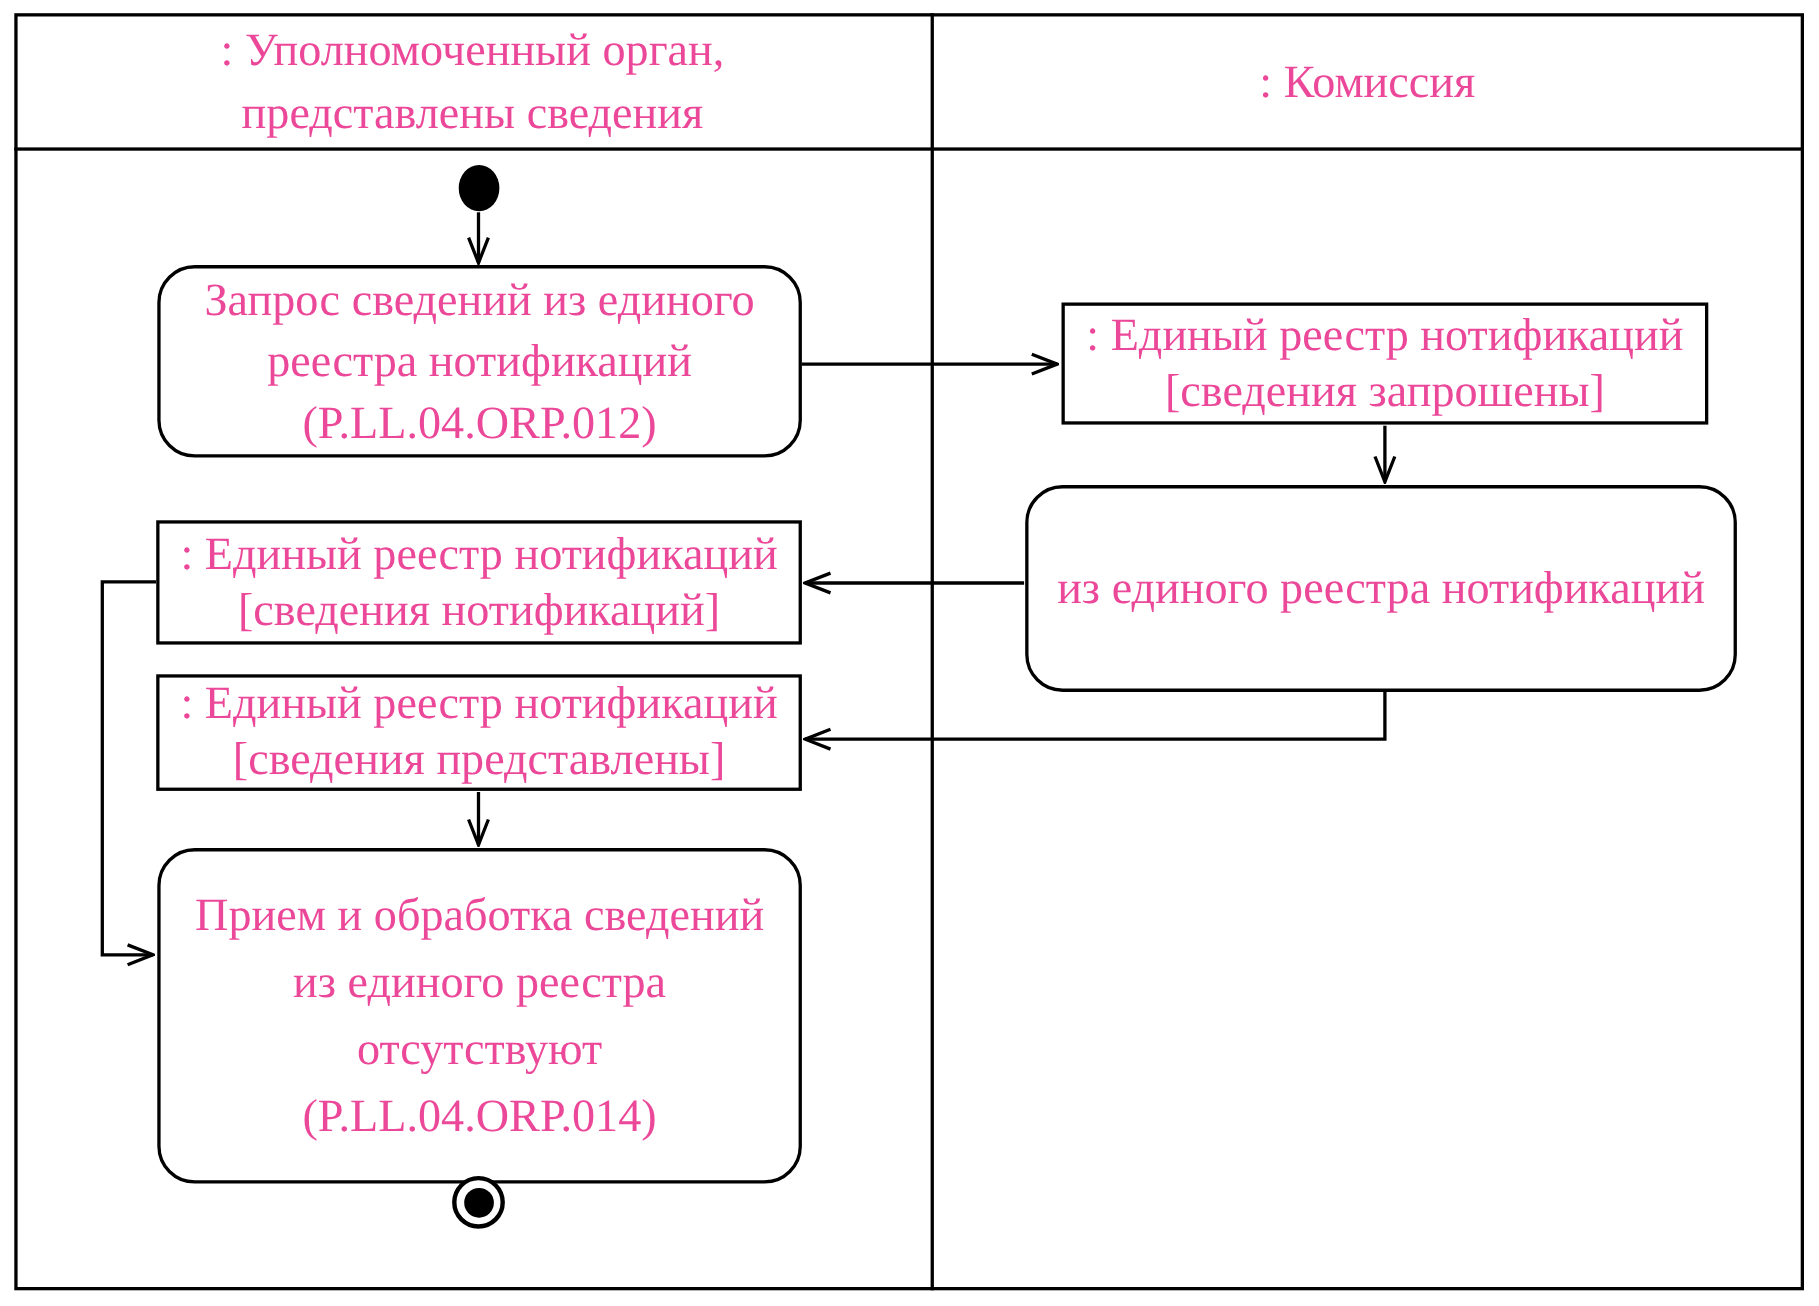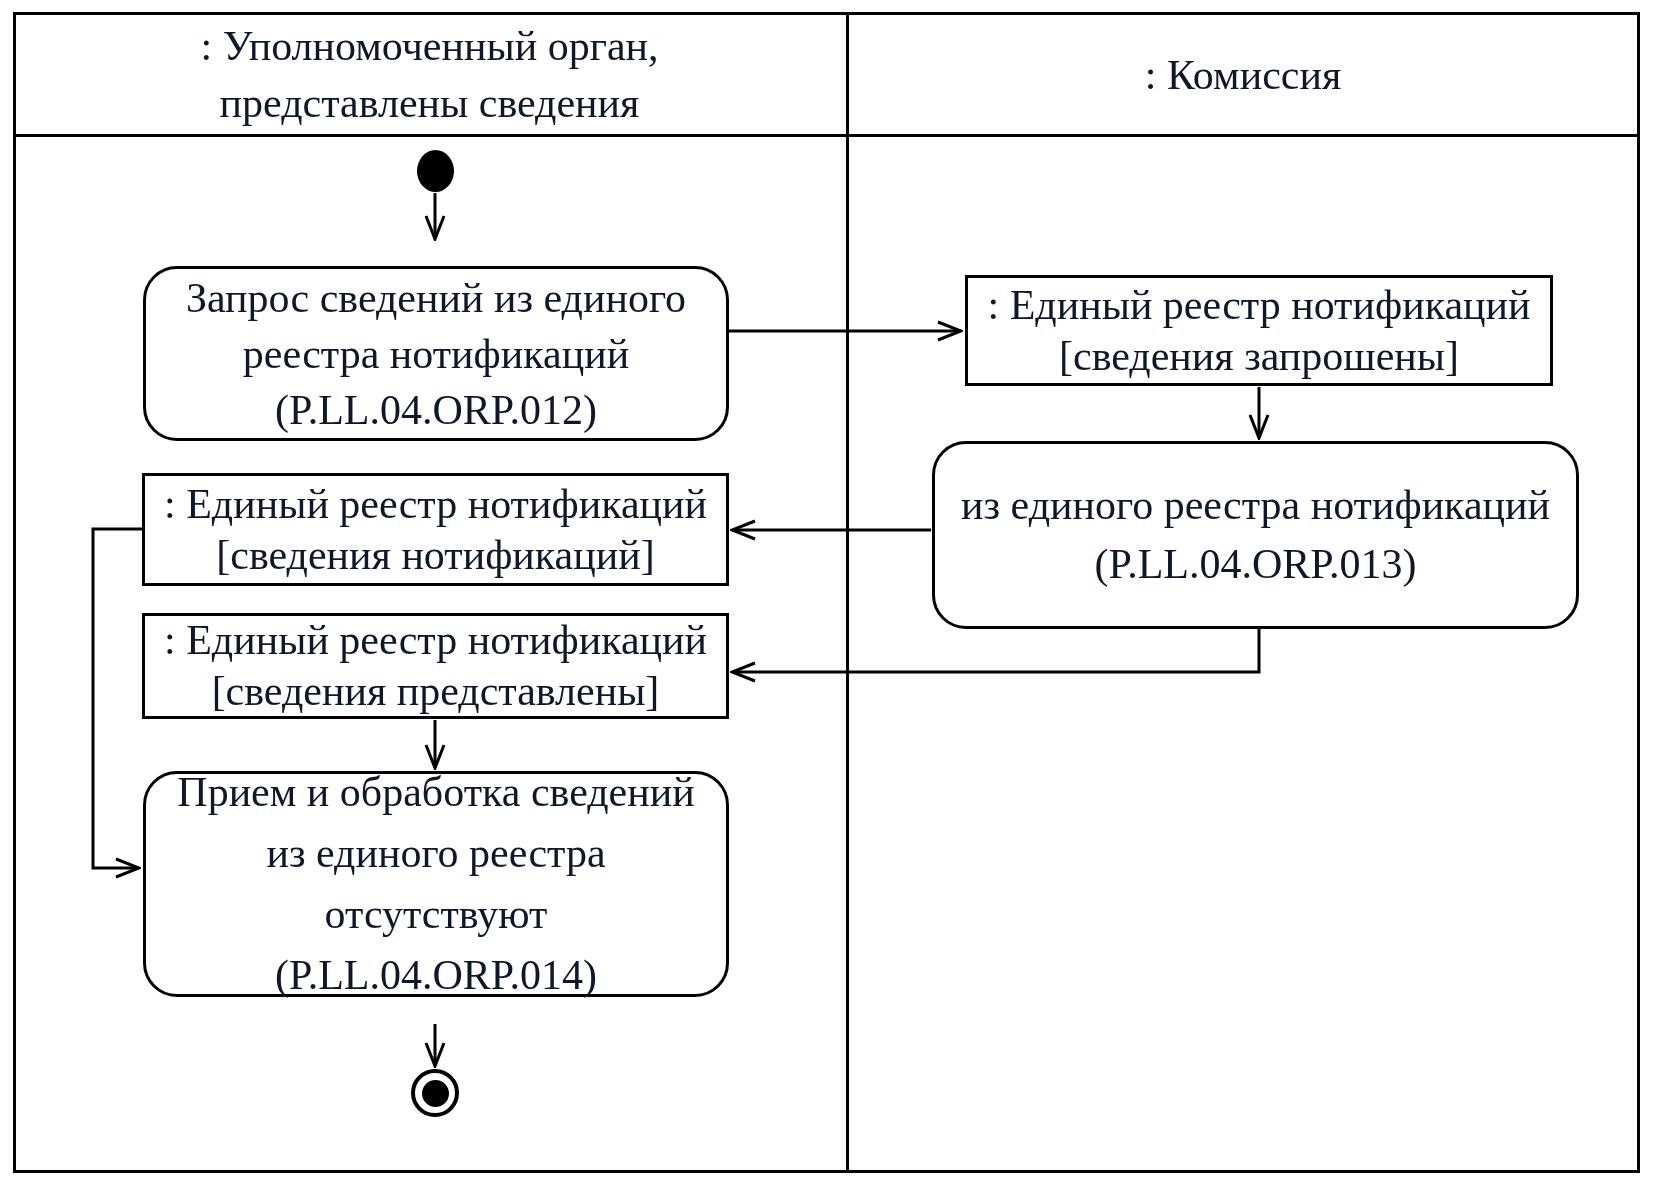--- a/index.html
+++ b/index.html
@@ -1,21 +1,21 @@
 <!DOCTYPE html>
 <html><head>
 <meta charset="utf-8">
 <style>
   html,body{margin:0;padding:0;background:#ffffff;}
   *{box-sizing:border-box;}
   #canvas{
     position:relative;
     width:1654px;height:1187px;
     background:#ffffff;
-    color:#0f172a;
+    color:#ec4899;
     font-family:"Liberation Serif","DejaVu Serif",serif;
   }
   .abs{position:absolute;}
   .frame{
     left:13px;top:12px;width:1627px;height:1161px;
     border:3px solid #000;
   }
   .lane-divider{left:846px;top:12px;width:3px;height:1161px;background:#000;}
   .header-underline{left:13px;top:134px;width:1627px;height:3px;background:#000;}
   .lane-header{
@@ -23,26 +23,26 @@
     text-align:center;font-size:42px;line-height:57px;
   }
   .lane-header.left{left:13px;top:16px;width:833px;height:118px;}
   .lane-header.right{left:846px;top:16px;width:794px;height:118px;align-items:center;}
   .node-box{
     position:absolute;border:3px solid #000;background:#fff;
     display:flex;flex-direction:column;align-items:center;justify-content:center;
     text-align:center;font-size:42px;
   }
   .rounded{border-radius:34px;}
-  #activity-request{left:143px;top:241px;width:586px;height:175px;line-height:56px;margin-top:25px;}
+  #activity-request{left:143px;top:241px;width:586px;height:175px;line-height:56px;}
   #object-requested{left:965px;top:275px;width:588px;height:111px;line-height:51px;}
   #activity-present{left:932px;top:441px;width:647px;height:188px;line-height:59px;}
   #object-absent{left:142px;top:473px;width:587px;height:113px;line-height:51px;}
   #object-presented{left:142px;top:613px;width:587px;height:106px;line-height:51px;}
-  #activity-receive{left:143px;top:771px;width:586px;height:226px;line-height:61px;}
+  #activity-receive{left:143px;top:771px;width:586px;height:305px;line-height:61px;}
   .start-node{
     left:417px;top:150px;width:37px;height:42px;
     background:#000;border-radius:50%;
   }
   .end-node{
     left:411px;top:1069px;width:48px;height:48px;
     border:4px solid #000;border-radius:50%;
     display:flex;align-items:center;justify-content:center;background:#fff;
   }
   .end-node-dot{width:27px;height:27px;background:#000;border-radius:50%;}
@@ -90,21 +90,20 @@
     <span>(P.LL.04.ORP.012)</span>
   </div>
 
   <div id="object-requested" class="node-box">
     <span>: Единый реестр нотификаций</span>
     <span>[сведения запрошены]</span>
   </div>
 
   <div id="activity-present" class="node-box rounded">
     <span>из единого реестра нотификаций</span>
-    <span>(P.LL.04.ORP.013)</span>
   </div>
 
   <div id="object-absent" class="node-box">
     <span>: Единый реестр нотификаций</span>
     <span>[сведения нотификаций]</span>
   </div>
 
   <div id="object-presented" class="node-box">
     <span>: Единый реестр нотификаций</span>
     <span>[сведения представлены]</span>

